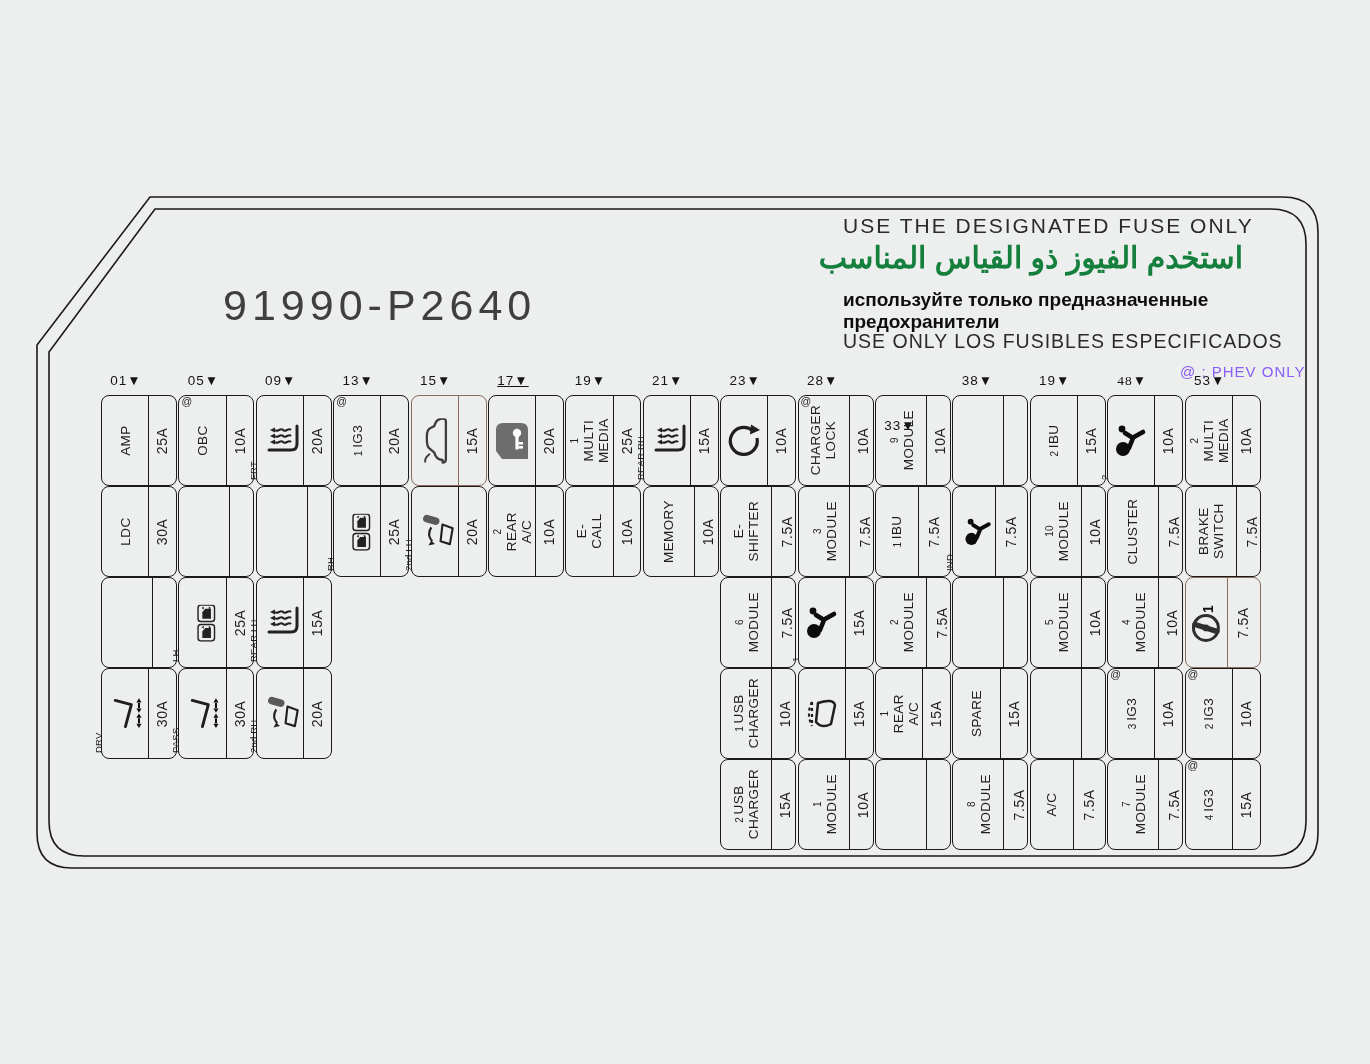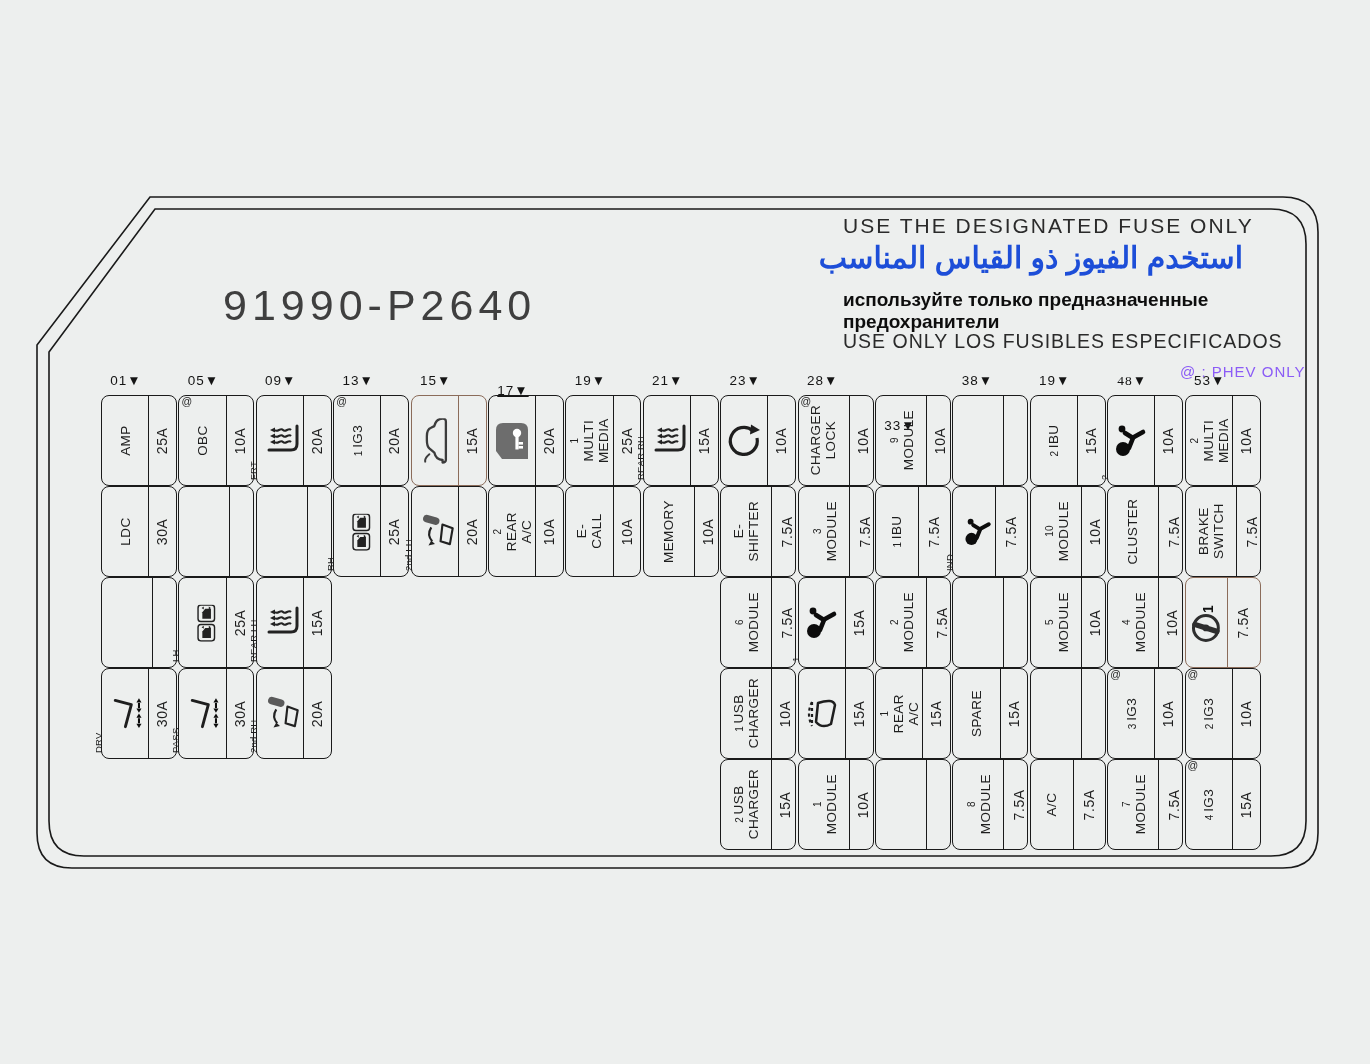--- a/index.html
+++ b/index.html
@@ -12,21 +12,21 @@
   .abs{position:absolute;}
   
   #outline-svg{position:absolute;left:0;top:0;}
   
   .partnum{
     left:223px;top:281px;font-size:43px;letter-spacing:5px;color:#3f3f3f;
     font-weight:400;white-space:nowrap;
   }
   
   .warn-en{left:843px;top:214px;font-size:21px;letter-spacing:2px;color:#2a2a2a;white-space:nowrap;}
-  .warn-ar{left:843px;top:240px;width:400px;font-size:30px;font-weight:bold;color:#1d4ed8;direction:rtl;white-space:nowrap;}
+  .warn-ar{left:843px;top:240px;width:400px;font-size:30px;font-weight:bold;color:#15803d;direction:rtl;white-space:nowrap;}
   .warn-ru{left:843px;top:289px;font-size:19px;font-weight:bold;color:#0d0d0d;line-height:1.15;white-space:pre-line;}
   .warn-es{left:843px;top:330px;font-size:19.5px;letter-spacing:1px;color:#2a2a2a;white-space:nowrap;}
   .phev-note{left:1180px;top:363px;font-size:15px;letter-spacing:1px;color:#8b5cf6;white-space:nowrap;}
   
   #grid{position:absolute;left:0;top:0;width:1338px;height:1064px;}
   .col-header{
     position:absolute;text-align:center;font-size:13.5px;letter-spacing:1px;color:#141414;white-space:nowrap;
   }
   .pair{
     position:absolute;width:76px;height:91px;box-sizing:border-box;
@@ -70,21 +70,21 @@
 предохранители</div>
   <div class="abs warn-es">USE ONLY LOS FUSIBLES ESPECIFICADOS</div>
   <div class="abs phev-note">@ : PHEV ONLY</div>
 
   <div id="grid">
       <div class="col-header" style="left: 101px; top: 373px; width: 50px;">01▼</div>
       <div class="col-header" style="left: 178.4px; top: 373px; width: 50px;">05▼</div>
       <div class="col-header" style="left: 255.8px; top: 373px; width: 50px;">09▼</div>
       <div class="col-header" style="left: 333.2px; top: 373px; width: 50px;">13▼</div>
       <div class="col-header" style="left: 410.6px; top: 373px; width: 50px;">15▼</div>
-      <div class="col-header" style="left: 488px; top: 383px; width: 50px; text-decoration: underline;">17▼</div>
+      <div class="col-header" style="left: 488px; top: 373px; width: 50px; text-decoration: underline;">17▼</div>
       <div class="col-header" style="left: 565.4px; top: 373px; width: 50px;">19▼</div>
       <div class="col-header" style="left: 642.8px; top: 373px; width: 50px;">21▼</div>
       <div class="col-header" style="left: 720.2px; top: 373px; width: 50px;">23▼</div>
       <div class="col-header" style="left: 797.6px; top: 373px; width: 50px;">28▼</div>
       <div class="col-header" style="left: 875px; top: 373px; width: 50px; margin-top: 45px;">33▼</div>
       <div class="col-header" style="left: 952.4px; top: 373px; width: 50px;">38▼</div>
       <div class="col-header" style="left: 1029.8px; top: 373px; width: 50px;">19▼</div>
       <div class="col-header" style="left: 1107.2px; top: 373px; width: 50px; font-family: Liberation Serif, serif;">48▼</div>
       <div class="col-header" style="left: 1184.6px; top: 373px; width: 50px;">53▼</div>
       <div class="pair" style="left: 101px; top: 395px;">

